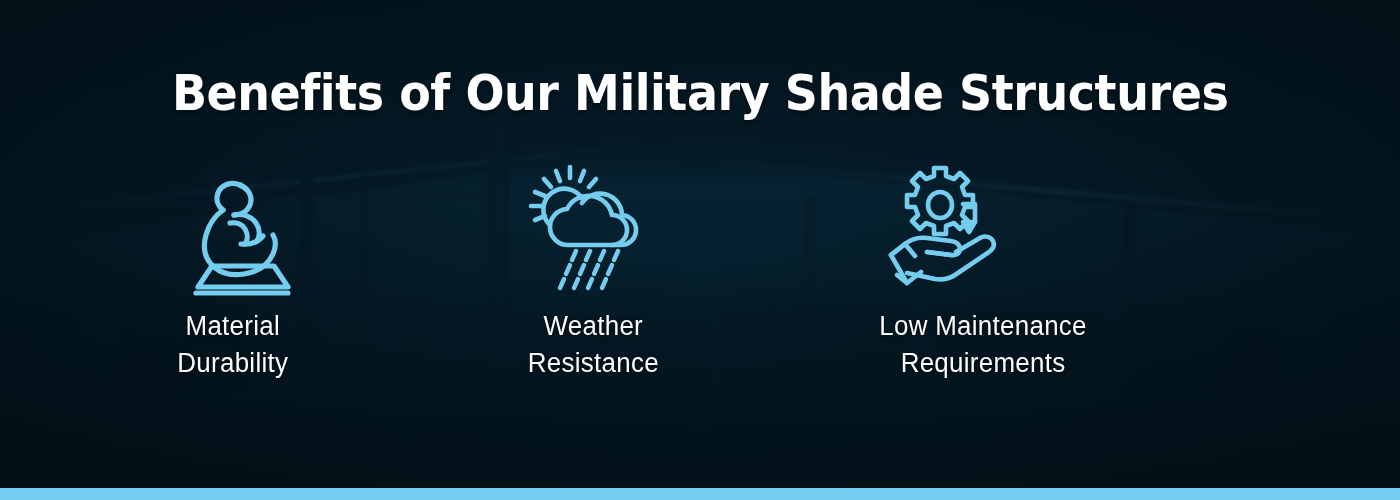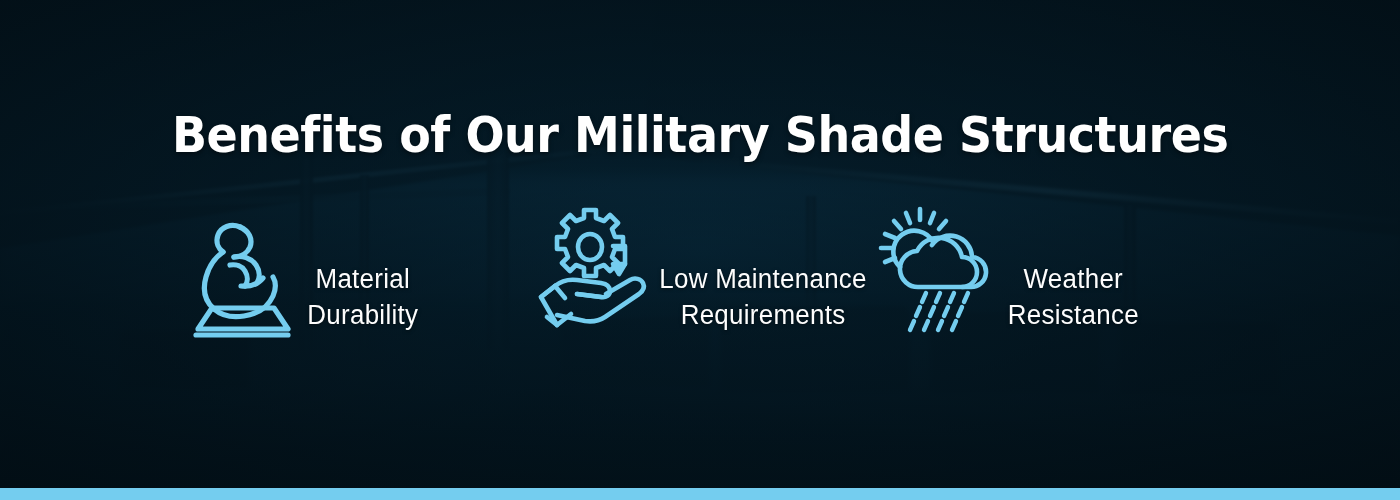--- a/index.html
+++ b/index.html
@@ -126,21 +126,20 @@
       linear-gradient(180deg, rgba(4,24,35,.88) 0%, rgba(4,26,38,.72) 38%, rgba(3,19,28,.86) 78%, rgba(2,13,19,.95) 100%);
   }
 
   
   .content {
     position: absolute;
     inset: 0;
     display: flex;
     flex-direction: column;
     align-items: center;
-    margin-top: 42px;
   }
   .headline {
     margin: 0;
     padding-top: 68px;
     color: #ffffff;
     font-family: "DejaVu Sans", sans-serif;
     font-size: 50px;
     font-weight: 700;
     letter-spacing: -0.5px;
     line-height: 1;
@@ -151,22 +150,22 @@
   }
   .features {
     display: flex;
     width: 1400px;
     margin-top: 44px;
     justify-content: center;
   }
   .feature {
     width: 350px;
     display: flex;
-    flex-direction: row;
-    align-items: flex-end;
+    flex-direction: column;
+    align-items: flex-start;
   }
   .feature-icon {
     height: 130px;
     width: 130px;
     display: flex;
     align-items: center;
     justify-content: center;
   }
   .feature-icon svg { display: block; overflow: visible; }
   .feature-label {
@@ -243,45 +242,20 @@
         </div>
         <div class="feature-label">
           <span>Material</span>
           <span>Durability</span>
         </div>
       </div>
 
 
       <div class="feature">
         <div class="feature-icon">
-          <svg width="126" height="126" viewBox="0 0 126 126" fill="none" stroke="#74cdef" stroke-width="4.6" stroke-linecap="round" stroke-linejoin="round">
-
-            <path d="M57 4h12v8l8 3l6 -6l8 8l-6 6l3 8h8v12h-8l-3 8l6 6l-8 8l-6 -6l-8 3v8H57v-8l-8 -3l-6 6l-8 -8l6 -6l-3 -8h-8V31h8l3 -8l-6 -6l8 -8l6 6l8 -3z"></path>
-
-            <ellipse cx="63" cy="41" rx="12" ry="13"></ellipse>
-
-            <path d="M86 40h12v18"></path>
-            <path d="M86 58h12l-6 10z" fill="#74cdef" stroke="#74cdef"></path>
-
-            <path d="M14 91l14 -11l10 12"></path>
-            <path d="M28 80c6 -5 14 -7 22 -6l24 3c6 1 9 4 9 8c0 4 -4 7 -9 6l-24 -3"></path>
-            <path d="M50 88l24 3"></path>
-            <path d="M79 88l24 -14c5 -3 11 -1 13 3c2 4 0 8 -4 11l-34 23c-6 4 -13 5 -20 4l-28 -6"></path>
-            <path d="M30 119l-10 -8"></path>
-            <path d="M28 80l-14 11l16 28l14 -11"></path>
-          </svg>
-        </div>
-        <div class="feature-label">
-          <span>Low Maintenance</span>
-          <span>Requirements</span>
-        </div>
-      </div>
-
-      <div class="feature">
-        <div class="feature-icon">
           <svg width="128" height="128" viewBox="0 0 128 128" fill="none" stroke="#74cdef" stroke-width="4.6" stroke-linecap="round" stroke-linejoin="round">
 
             <g>
               <path d="M44 4v11"></path>
               <path d="M30 8l4 10"></path>
               <path d="M58 8l-4 10"></path>
               <path d="M18 16l7 8"></path>
               <path d="M70 16l-7 8"></path>
               <path d="M9 29l10 4"></path>
               <path d="M5 43h11"></path>
@@ -309,17 +283,42 @@
                 <path d="M80 116l-4 9"></path>
             </g>
           </svg>
         </div>
         <div class="feature-label">
           <span>Weather</span>
           <span>Resistance</span>
         </div>
       </div>
 
+      <div class="feature">
+        <div class="feature-icon">
+          <svg width="126" height="126" viewBox="0 0 126 126" fill="none" stroke="#74cdef" stroke-width="4.6" stroke-linecap="round" stroke-linejoin="round">
+
+            <path d="M57 4h12v8l8 3l6 -6l8 8l-6 6l3 8h8v12h-8l-3 8l6 6l-8 8l-6 -6l-8 3v8H57v-8l-8 -3l-6 6l-8 -8l6 -6l-3 -8h-8V31h8l3 -8l-6 -6l8 -8l6 6l8 -3z"></path>
+
+            <ellipse cx="63" cy="41" rx="12" ry="13"></ellipse>
+
+            <path d="M86 40h12v18"></path>
+            <path d="M86 58h12l-6 10z" fill="#74cdef" stroke="#74cdef"></path>
+
+            <path d="M14 91l14 -11l10 12"></path>
+            <path d="M28 80c6 -5 14 -7 22 -6l24 3c6 1 9 4 9 8c0 4 -4 7 -9 6l-24 -3"></path>
+            <path d="M50 88l24 3"></path>
+            <path d="M79 88l24 -14c5 -3 11 -1 13 3c2 4 0 8 -4 11l-34 23c-6 4 -13 5 -20 4l-28 -6"></path>
+            <path d="M30 119l-10 -8"></path>
+            <path d="M28 80l-14 11l16 28l14 -11"></path>
+          </svg>
+        </div>
+        <div class="feature-label">
+          <span>Low Maintenance</span>
+          <span>Requirements</span>
+        </div>
+      </div>
+
     </div>
   </div>
 
   <div class="bottom-bar"></div>
 </div>
 
 </body></html>

